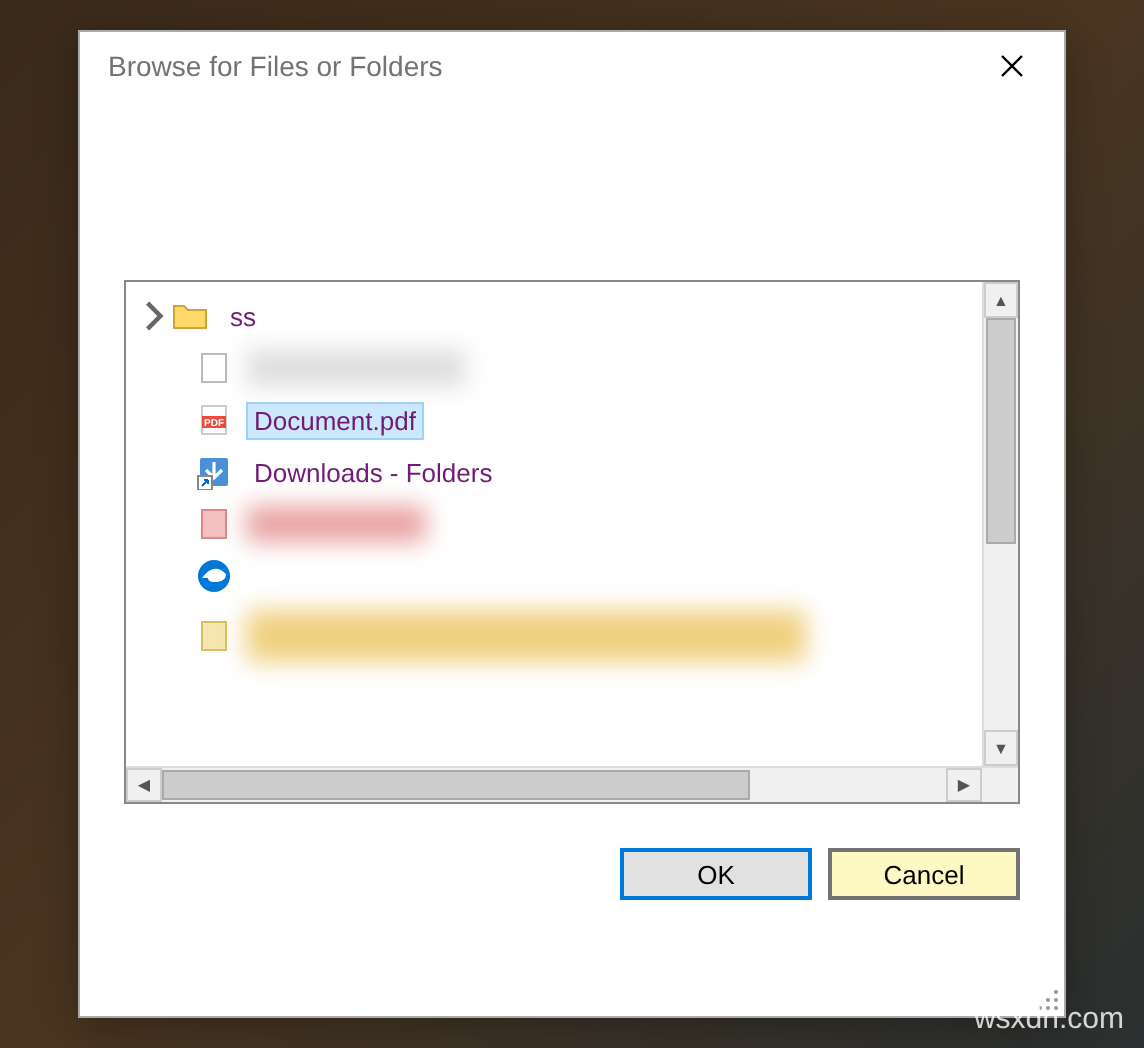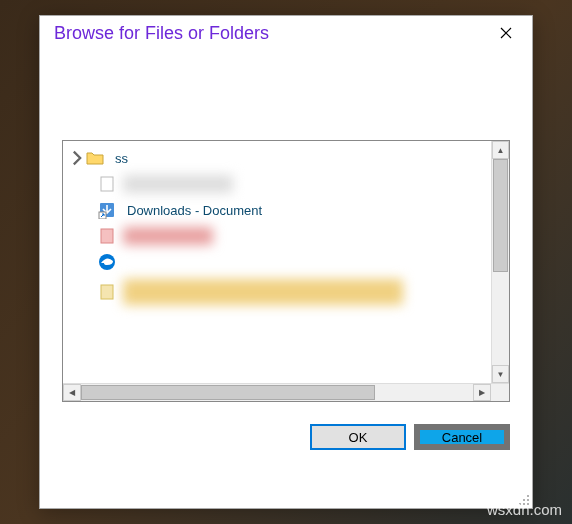--- a/index.html
+++ b/index.html
@@ -34,22 +34,22 @@
     }
     .titlebar {
       height: 34px;
       display: flex;
       align-items: center;
       padding: 0 6px 0 14px;
       background: #fff;
     }
     .titlebar-title {
       flex: 1;
-      font-size: 18px;
-      color: #6d28d9;
+      font-size: 14px;
+      color: #737373;
     }
     .close-btn {
       width: 40px;
       height: 28px;
       display: flex;
       align-items: center;
       justify-content: center;
       cursor: pointer;
     }
     .close-btn svg { width: 12px; height: 12px; }
@@ -97,21 +97,21 @@
       width: 20px;
       height: 20px;
       margin-right: 6px;
       display: flex;
       align-items: center;
       justify-content: center;
       flex-shrink: 0;
     }
     .icon svg { width: 18px; height: 18px; }
     .item-label {
-      color: #0c4a6e;
+      color: #701a75;
       padding: 2px 4px;
     }
     .selected .item-label {
       background: #cce8ff;
       border: 1px solid #99d1ff;
       padding: 1px 3px;
     }
     .blurred {
       filter: blur(6px);
       background: #ddd;
@@ -173,22 +173,22 @@
     .button-row {
       display: flex;
       justify-content: flex-end;
       gap: 8px;
       margin-top: 22px;
       align-items: center;
     }
     .btn {
       width: 96px;
       height: 26px;
-      background: #0ea5e9;
-      border: 6px solid #737373;
+      background: #fef9c3;
+      border: 2px solid #737373;
       font-size: 13px;
       font-family: inherit;
       cursor: pointer;
       display: flex;
       align-items: center;
       justify-content: center;
     }
     .btn-primary {
       border: 2px solid #0078d7;
       background: #e1e1e1;
@@ -236,31 +236,41 @@
 
           <div class="tree-row indent-1">
             <span class="icon">
               <svg viewBox="0 0 18 18">
                   <rect x="3" y="2" width="12" height="14" fill="#fff" stroke="#bbb"></rect>
                 </svg>
             </span>
             <span class="blurred" style="width:110px"></span>
           </div>
 
+          <div class="tree-row indent-1 selected">
+            <span class="icon">
+              <svg viewBox="0 0 18 18">
+                  <rect x="3" y="2" width="12" height="14" fill="#fff" stroke="#ccc"></rect>
+                  <rect x="3" y="7" width="12" height="6" fill="#e74c3c"></rect>
+                  <text x="9" y="12" font-size="5" fill="#fff" text-anchor="middle" font-weight="bold">PDF</text>
+                </svg>
+            </span>
+            <span class="item-label">Document.pdf</span>
+          </div>
 
           <div class="tree-row indent-1">
             <span class="icon">
               <svg viewBox="0 0 18 18">
                   <rect x="2" y="2" width="14" height="14" fill="#4a90d9" rx="1"></rect>
                   <path d="M9 4 L9 11 M5 8 L9 12 L13 8" stroke="#fff" stroke-width="1.6" fill="none"></path>
                   <rect x="1" y="11" width="7" height="7" fill="#fff" stroke="#888"></rect>
                   <path d="M3 16 L6 13 M6 13 L6 15 M6 13 L4 13" stroke="#06c" stroke-width="1" fill="none"></path>
                 </svg>
             </span>
-            <span class="item-label">Downloads - Document</span>
+            <span class="item-label">Downloads - Folders</span>
           </div>
 
           <div class="tree-row indent-1">
             <span class="icon">
               <svg viewBox="0 0 18 18">
                   <rect x="3" y="2" width="12" height="14" fill="#f5c0c0" stroke="#d88"></rect>
                 </svg>
             </span>
             <span class="blurred blur-red" style="width:90px"></span>
           </div>

